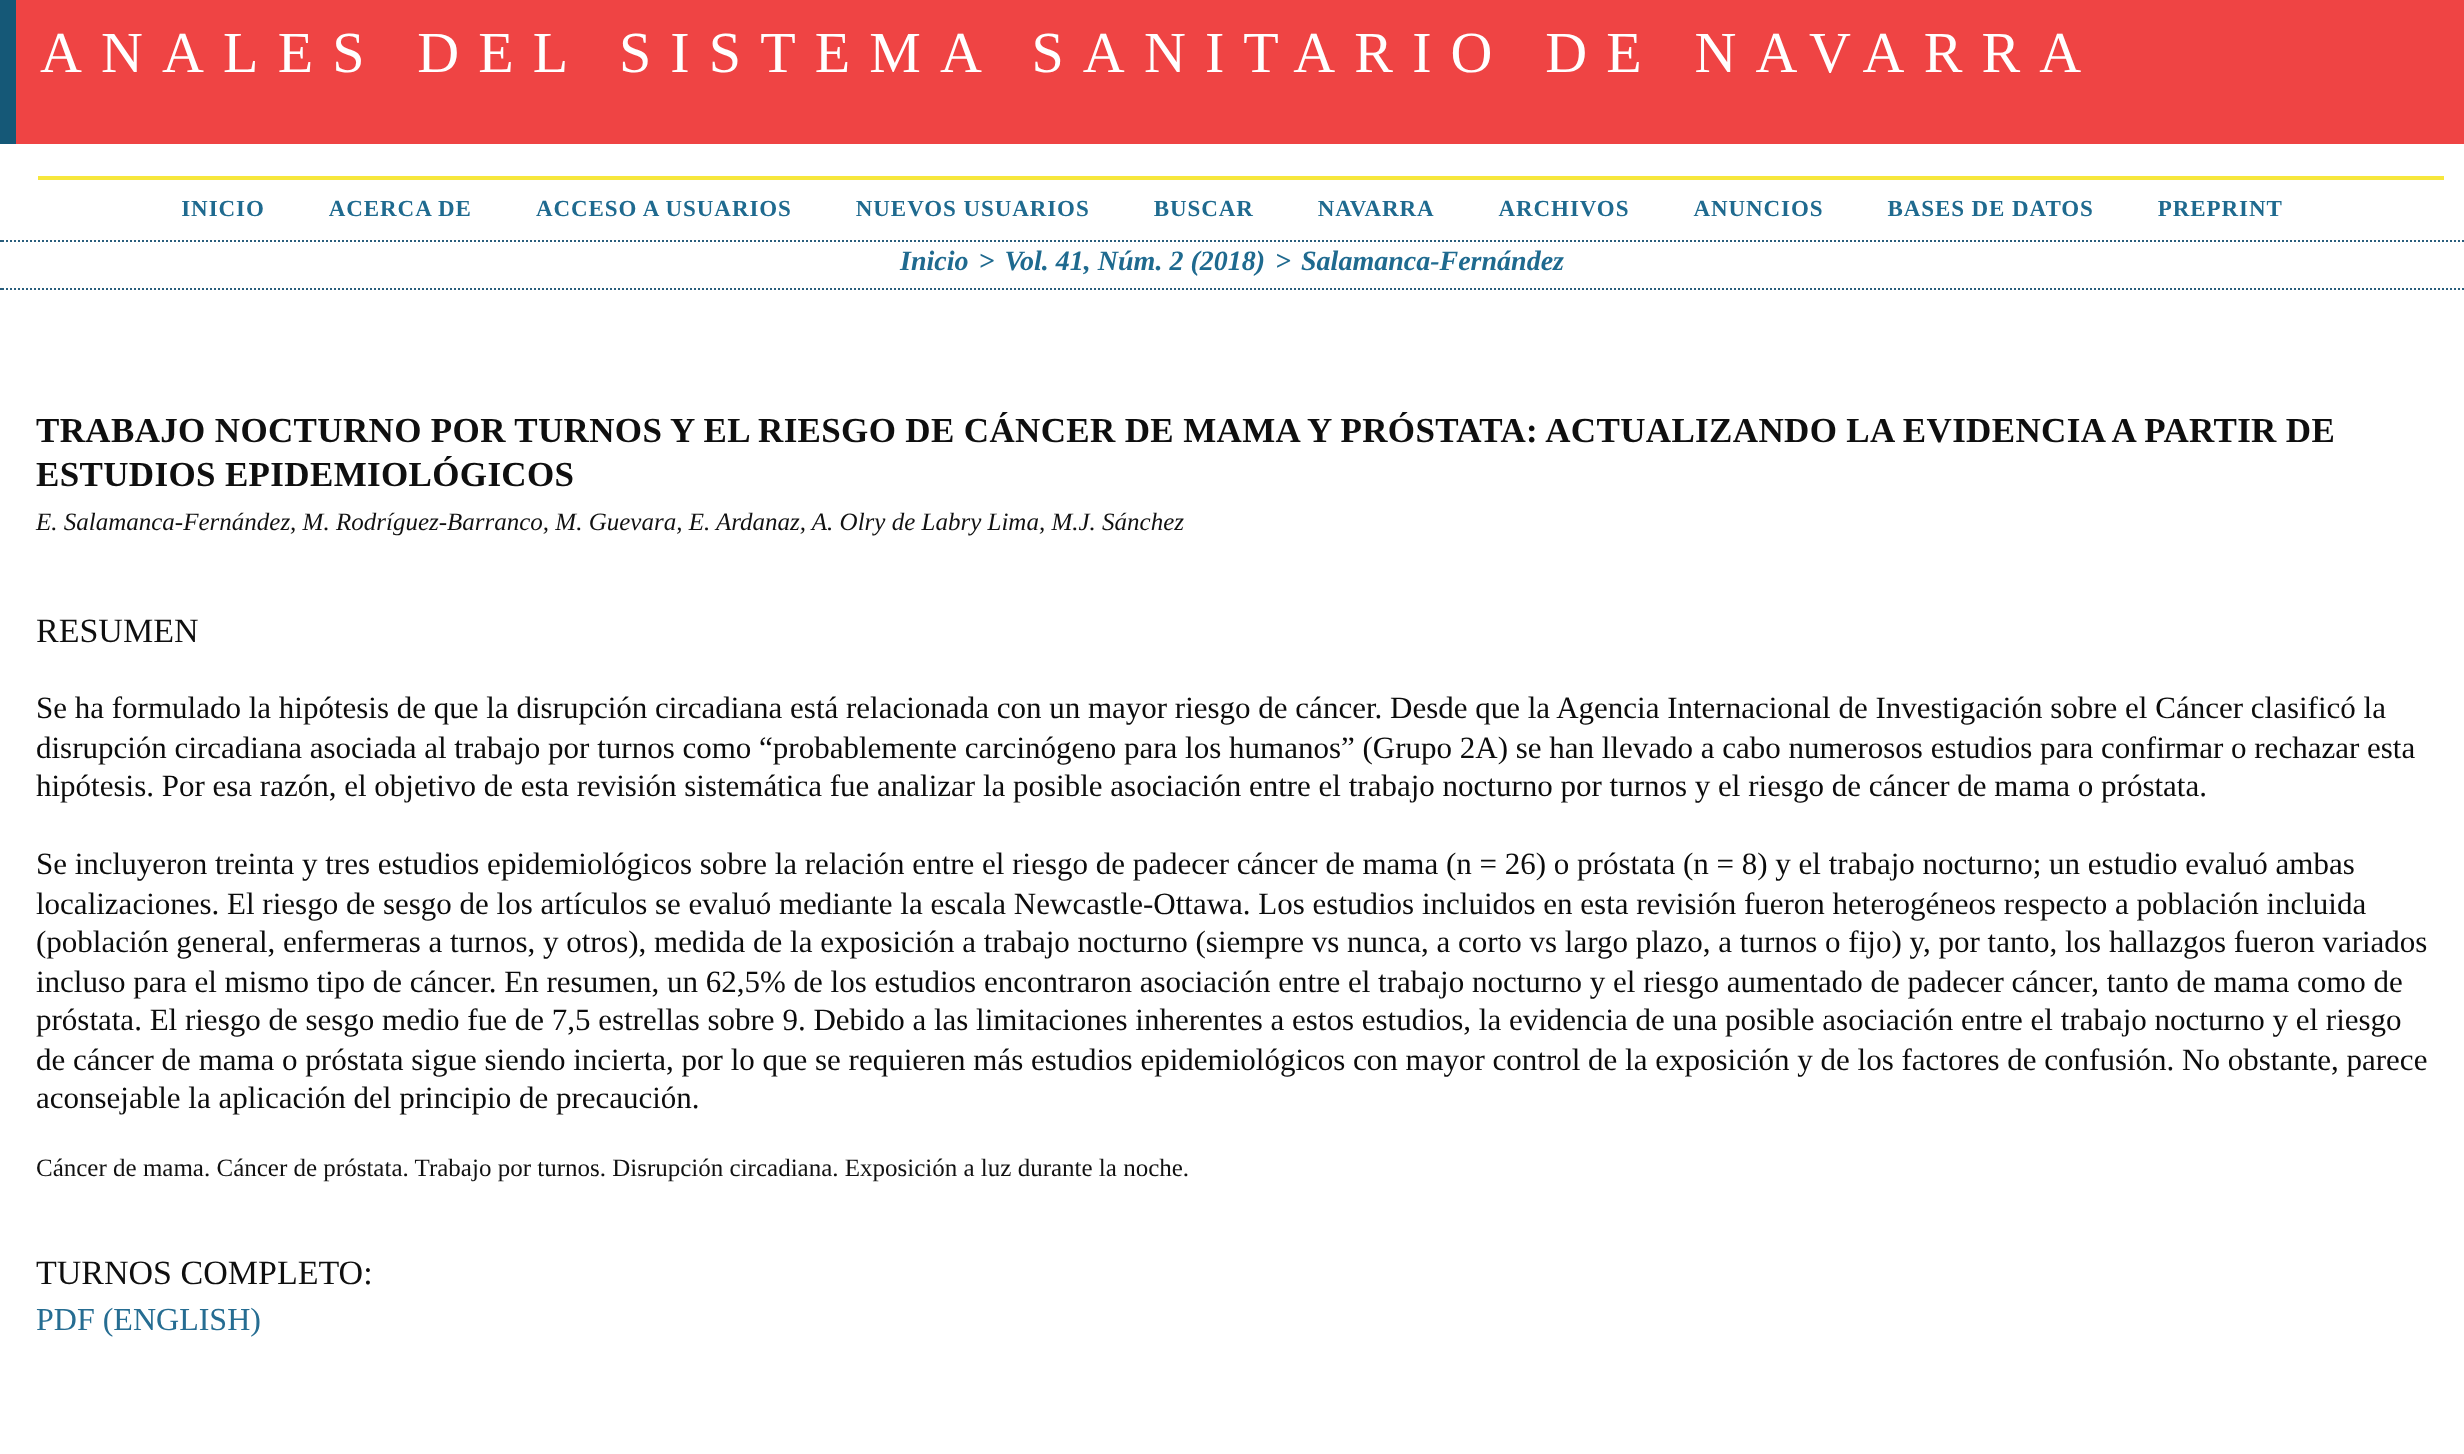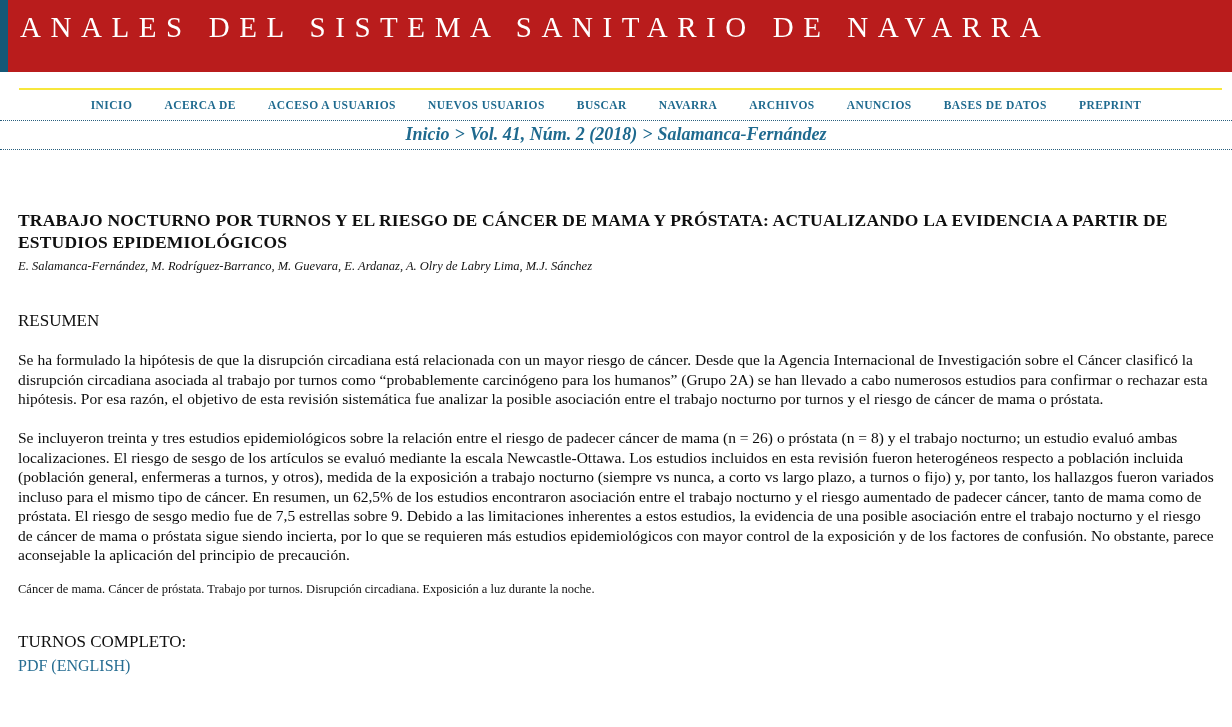--- a/index.html
+++ b/index.html
@@ -3,21 +3,21 @@
 <meta charset="utf-8">
 <style>
   html,body{margin:0;padding:0;}
   body{
     width:1232px;height:727px;overflow:hidden;background:#ffffff;
     font-family:"Liberation Serif", serif;color:#000;
     position:relative;
   }
   
   .banner{
-    position:relative;height:72px;background:#b91c1c;
+    position:relative;height:72px;background:#ef4444;
     padding:0 0 0 20px;box-sizing:border-box;
   }
   .banner-edge{
     position:absolute;left:0;top:0;width:8px;height:100%;
     background:#155877;
   }
   .banner-title{
     display:inline-block;padding-top:11px;
     color:#ffffff;font-size:29px;letter-spacing:0.33em;
     white-space:nowrap;font-weight:400;
@@ -30,21 +30,21 @@
     margin-top:9px;
   }
   .nav a{
     color:#1f6a8f;text-decoration:none;font-weight:bold;
     font-size:11.5px;letter-spacing:0.04em;white-space:nowrap;
   }
   .dotted-rule{border:0;border-bottom:1px dotted #2a5f7d;margin:0;}
   .rule-top{margin-top:9px;}
   
   .breadcrumb{
-    text-align:center;font-style:italic;font-size:18px;
+    text-align:center;font-style:italic;font-size:14px;
     color:#1f6a8f;padding:3px 0 4px 0;
   }
   .breadcrumb a{color:#1f6a8f;text-decoration:none;font-weight:600;}
   .breadcrumb .sep{margin:0 5px;font-weight:600;}
   .breadcrumb .current{font-weight:bold;}
   
   .content{padding:0 18px;}
   .article-title{
     margin:59px 0 0 0;font-size:17.5px;font-weight:700;
     line-height:1.27;color:#0f0f0f;letter-spacing:0.01em;

